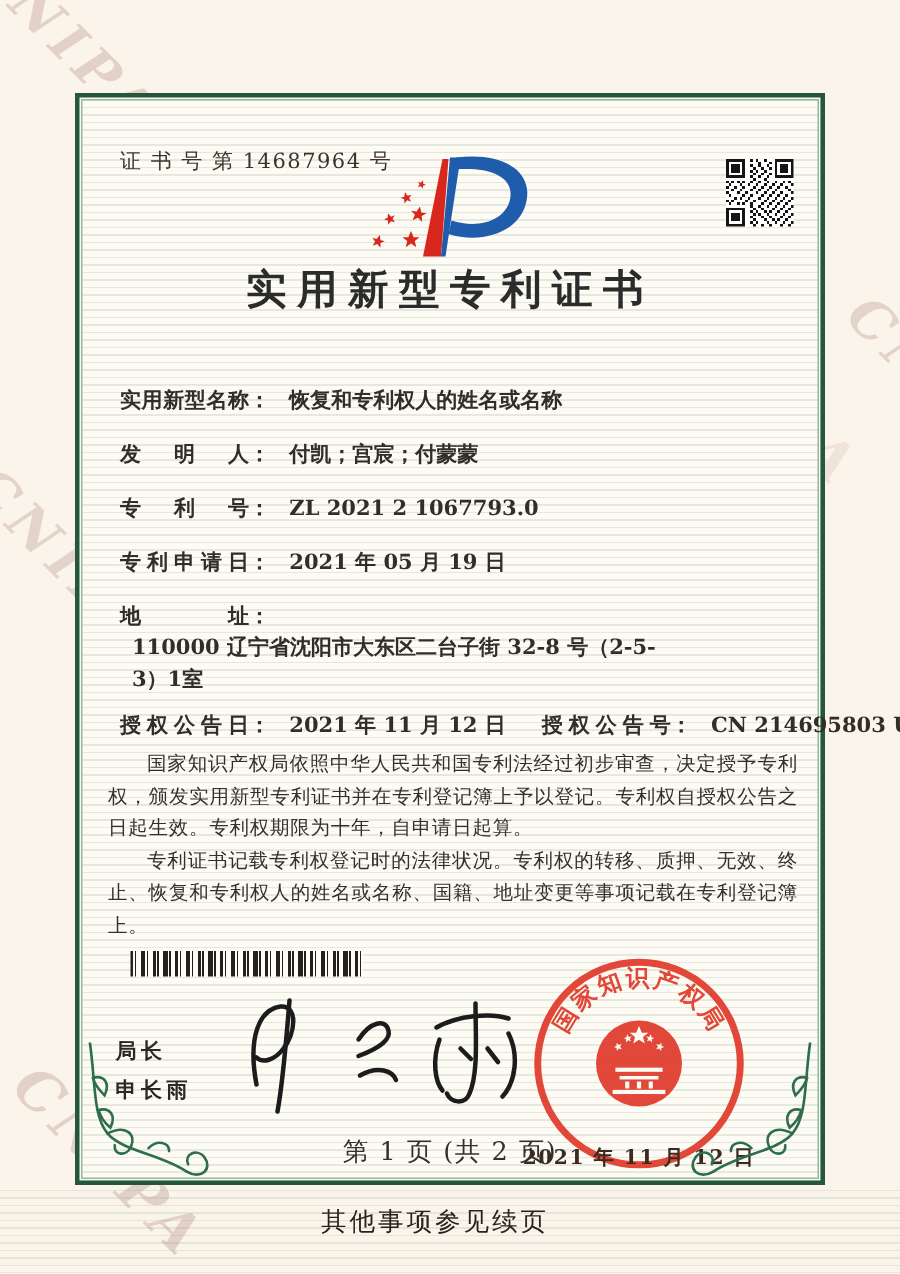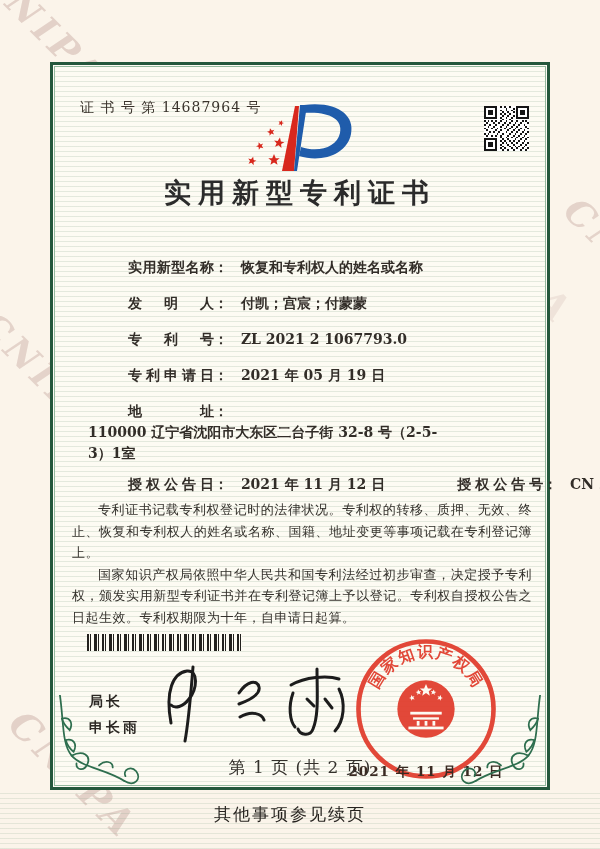--- a/index.html
+++ b/index.html
@@ -37,39 +37,39 @@
   }
   .cert-no{position:absolute;left:27px;top:34px;font-size:14px;letter-spacing:1px;color:#3a332c;}
   .logo{position:absolute;left:182px;top:36px;width:130px;height:80px;}
   .qr{position:absolute;left:431px;top:41px;width:45px;height:45px;}
   .title{
     position:absolute;left:0;top:110px;width:100%;text-align:center;
     font-size:27px;font-weight:bold;letter-spacing:7px;color:#2b2b2b;
   }
   .fields{position:absolute;left:27px;top:192px;width:444px;font-size:14px;font-weight:bold;color:#322d28;}
   .frow{margin-bottom:15px;line-height:21px;}
-  .flabel{display:inline-block;width:86px;text-align:justify;text-align-last:justify;vertical-align:top;margin-left:48px;}
+  .flabel{display:inline-block;width:86px;text-align:justify;text-align-last:justify;vertical-align:top;}
   .fcolon{vertical-align:top;}
   .fvalue{display:inline-block;margin-left:8px;max-width:352px;vertical-align:top;}
   .grant-row{display:flex;}
   .grant-pair{white-space:nowrap;}
   .grant-pair + .grant-pair{margin-left:24px;}
   .paras{
     position:absolute;left:19px;top:434px;width:460px;
     font-size:13px;line-height:21.5px;letter-spacing:.5px;
     text-align:justify;color:#33302b;
   }
   .paras p{margin:0;text-indent:2em;}
   .barcode{
     position:absolute;left:34px;top:569px;width:155px;height:17px;
     background:repeating-linear-gradient(90deg,
       #23211e 0 2px,#fdfbf3 2px 3px,#23211e 3px 4px,#fdfbf3 4px 7px,
       #23211e 7px 10px,#fdfbf3 10px 11px,#23211e 11px 12px,#fdfbf3 12px 15px);
   }
-  .director{position:absolute;left:36px;top:624px;font-family:Liberation Serif, serif;
+  .director{position:absolute;left:24px;top:624px;font-family:Liberation Serif, serif;
     font-size:14px;font-weight:bold;letter-spacing:3px;color:#2c2824;line-height:26px;}
   .signature{position:absolute;left:86px;top:596px;width:250px;height:92px;}
   .seal{position:absolute;left:299px;top:570px;width:148px;height:148px;opacity:.93;}
   .seal-date{
     position:absolute;left:293px;top:698px;width:160px;text-align:center;
     font-size:13.5px;font-weight:bold;color:#3a2a22;letter-spacing:1px;
   }
   .flourish{position:absolute;bottom:2px;width:88px;height:90px;}
   .flourish.left{left:3px;}
   .flourish.right{right:3px;transform:scaleX(-1);}
@@ -170,22 +170,22 @@
         <span class="fvalue">2021 年 11 月 12 日</span>
       </span>
       <span class="grant-pair">
         <span class="flabel">授权公告号</span><span class="fcolon">：</span>
         <span class="fvalue">CN 214695803 U</span>
       </span>
     </div>
   </div>
 
   <div class="paras">
+    <p>国家知识产权局依照中华人民共和国专利法经过初步审查，决定授予专利权，颁发实用新型专利证书并在专利登记簿上予以登记。专利权自授权公告之日起生效。专利权期限为十年，自申请日起算。</p>
     <p>专利证书记载专利权登记时的法律状况。专利权的转移、质押、无效、终止、恢复和专利权人的姓名或名称、国籍、地址变更等事项记载在专利登记簿上。</p>
-    <p>国家知识产权局依照中华人民共和国专利法经过初步审查，决定授予专利权，颁发实用新型专利证书并在专利登记簿上予以登记。专利权自授权公告之日起生效。专利权期限为十年，自申请日起算。</p>
   </div>
 
   <div class="barcode"></div>
 
   <div class="director">
     <div>局长</div>
     <div>申长雨</div>
   </div>
 
   <svg class="signature" viewBox="0 0 250 92">

